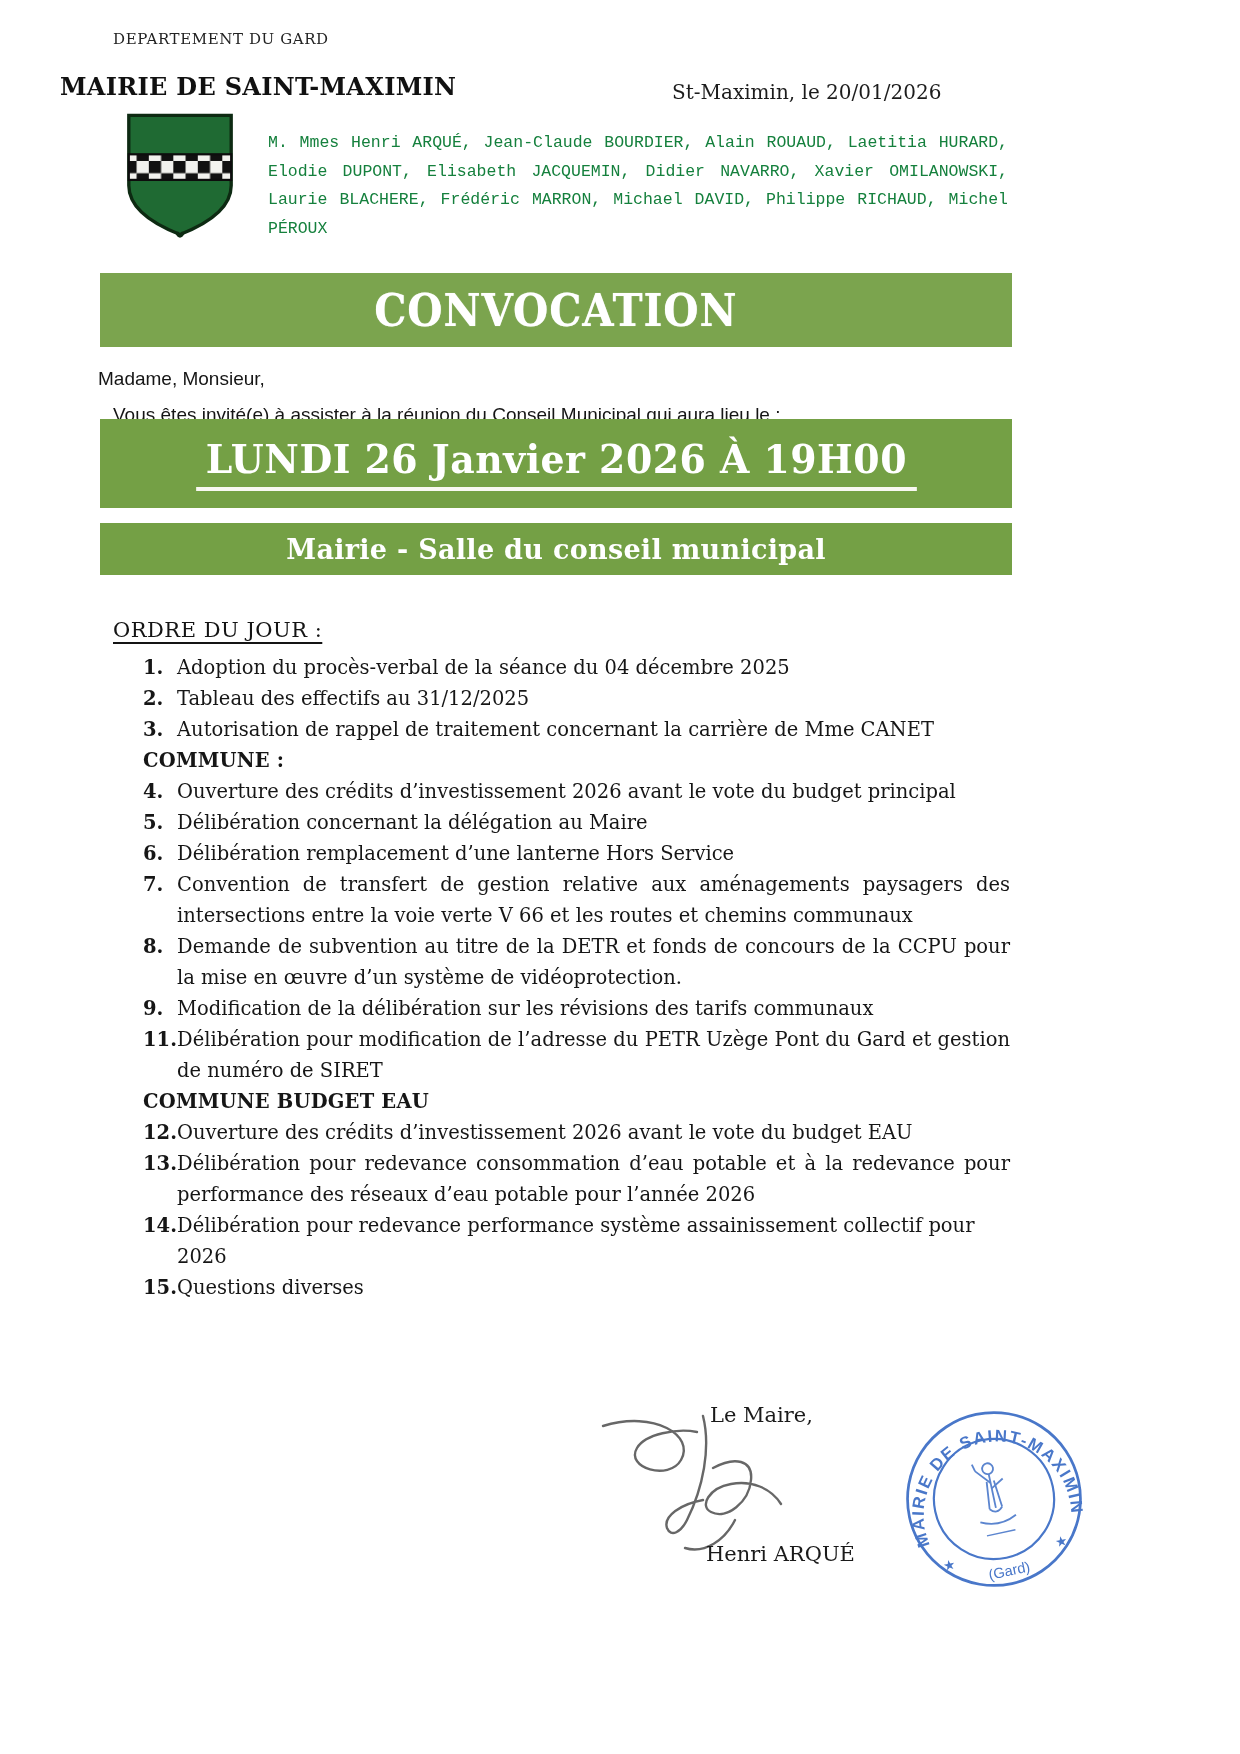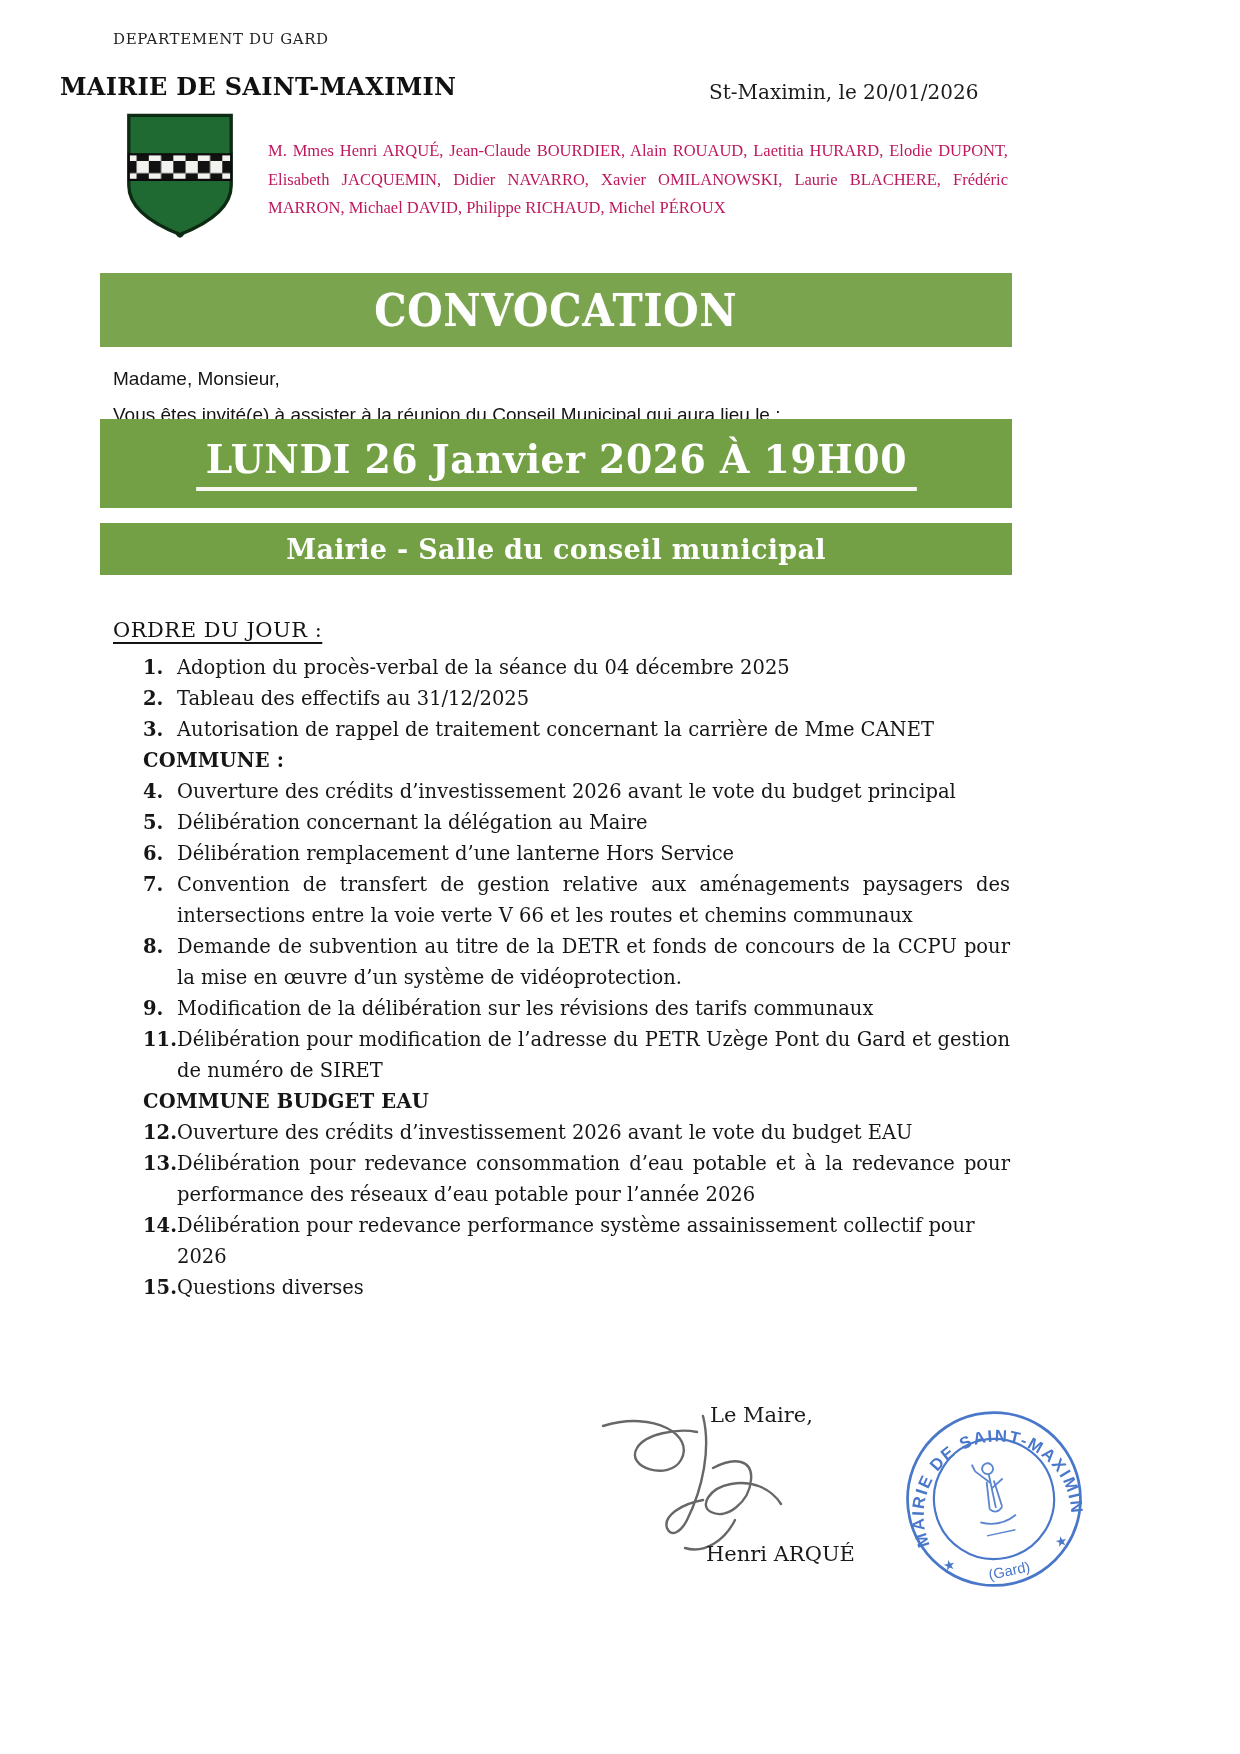--- a/index.html
+++ b/index.html
@@ -3,37 +3,37 @@
 <meta charset="utf-8">
 <style>
   html,body{margin:0;padding:0;}
   body{
     width:1240px;height:1754px;position:relative;background:#ffffff;
     font-family:"DejaVu Serif", serif;color:#1b1b1b;overflow:hidden;
   }
   .abs{position:absolute;}
   .dept{left:113px;top:30px;font-size:15px;letter-spacing:.6px;color:#222;}
   .mairie{left:60px;top:72px;font-size:24px;font-weight:bold;letter-spacing:.3px;color:#111;}
-  .dateline{left:672px;top:80px;font-size:20px;color:#1c1c1c;margin-left:37px;}
+  .dateline{left:672px;top:80px;font-size:20px;color:#1c1c1c;}
   .shield{left:124px;top:112px;width:112px;height:128px;}
   .recipients{
-    left:268px;top:137px;width:740px;
-    font-family:Liberation Serif, serif;font-size:16.5px;line-height:28.5px;
-    text-align:justify;color:#be185d;
+    left:268px;top:129px;width:740px;
+    font-family:Liberation Mono, monospace;font-size:16.5px;line-height:28.5px;
+    text-align:justify;color:#15803d;
   }
   .banner{
     left:100px;width:912px;display:flex;align-items:center;justify-content:center;
     color:#fff;text-align:center;
   }
   .banner-conv{top:273px;height:74px;background:var(--banner-green);}
   .banner-conv .t{
     font-size:45px;font-weight:bold;letter-spacing:1px;transform:scaleX(.9);
     text-shadow:0 0 1px rgba(255,255,255,.6);
   }
-  .salutation{left:113px;top:368px;font-family:"Liberation Sans",sans-serif;font-size:19px;color:#151515;}
+  .salutation{left:98px;top:368px;font-family:"Liberation Sans",sans-serif;font-size:19px;color:#151515;}
   .invitation{left:113px;top:404px;font-family:"Liberation Sans",sans-serif;font-size:19px;color:#151515;}
   .banner-date{top:419px;height:89px;background:var(--meeting-green);}
   .banner-date .t{
     font-size:39px;font-weight:bold;letter-spacing:.5px;
     border-bottom:4px solid #f8f8f2;padding:0 10px 5px 10px;transform:scaleX(.97);
   }
   .banner-loc{top:523px;height:52px;background:var(--meeting-green);}
   .banner-loc .t{font-size:27px;font-weight:bold;letter-spacing:.3px;}
   .agenda-heading{
     left:113px;top:618px;font-size:21px;letter-spacing:.5px;color:#141414;

